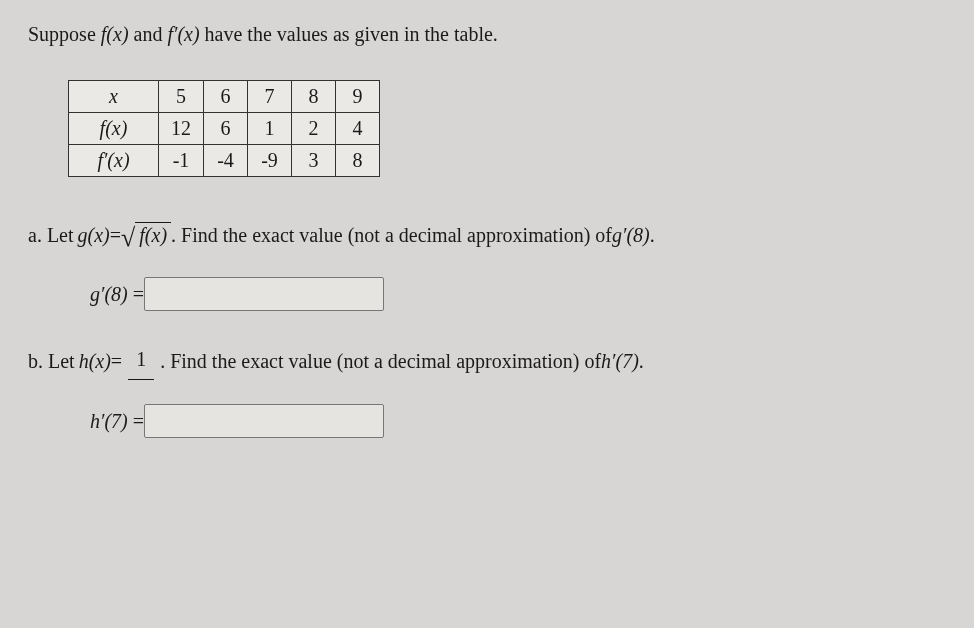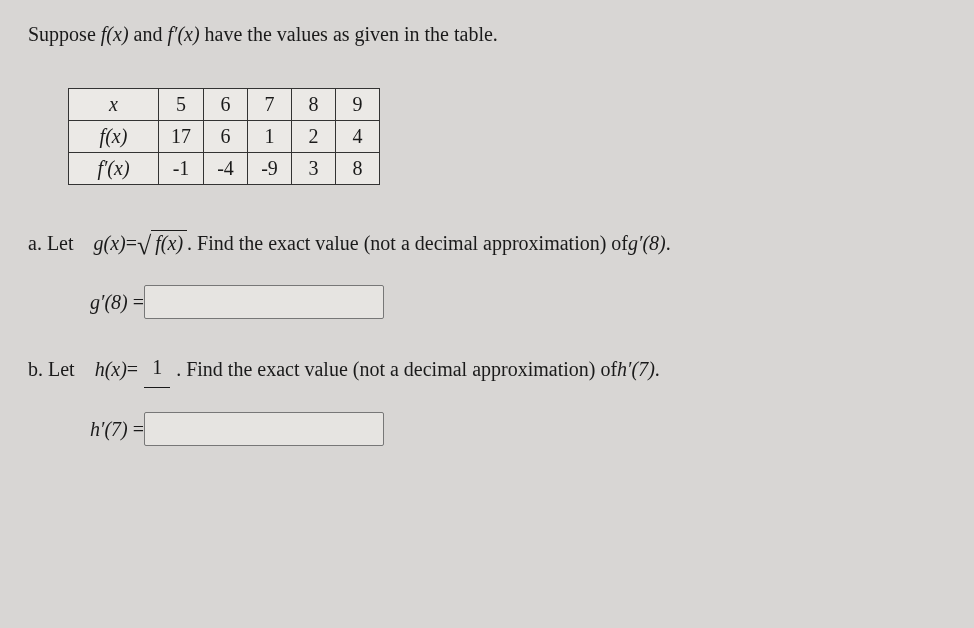--- a/index.html
+++ b/index.html
@@ -11,21 +11,21 @@
       width: 974px;
       height: 628px;
       background: #d8d6d4;
       font-family: Georgia, 'Times New Roman', serif;
       font-size: 20px;
       color: #1a1a1a;
       padding: 20px 28px;
       position: relative;
     }
     .intro-text {
-      margin-bottom: 40px;
+      margin-bottom: 32px;
       line-height: 1.4;
     }
     .math-i {
       font-style: italic;
       font-family: 'Times New Roman', serif;
     }
     table.values {
       border-collapse: collapse;
       margin: 10px 0 40px 40px;
       background: #ebe9e6;
@@ -94,21 +94,21 @@
     }
     sup.small {
       font-size: 0.7em;
     }
     .hanging-a, .hanging-b {
       display: flex;
       align-items: center;
       flex-wrap: wrap;
     }
     .hanging-a > span.lead, .hanging-b > span.lead {
-      margin-right: 20px;
+      margin-right: 4px;
     }
   </style>
 </head>
 <body>
 
 <div class="intro-text">
   <span>Suppose </span>
   <span class="math-i">f(x)</span>
   <span> and </span>
   <span class="math-i">f′(x)</span>
@@ -120,21 +120,21 @@
       <tr>
     <td class="math-i">x</td>
     <td>5</td>
     <td>6</td>
     <td>7</td>
     <td>8</td>
     <td>9</td>
   </tr>
   <tr>
     <td class="math-i">f(x)</td>
-    <td>17</td>
+    <td>12</td>
     <td>6</td>
     <td>1</td>
     <td>2</td>
     <td>4</td>
   </tr>
   <tr>
     <td class="math-i">f′(x)</td>
     <td>-1</td>
     <td>-4</td>
     <td>-9</td>

